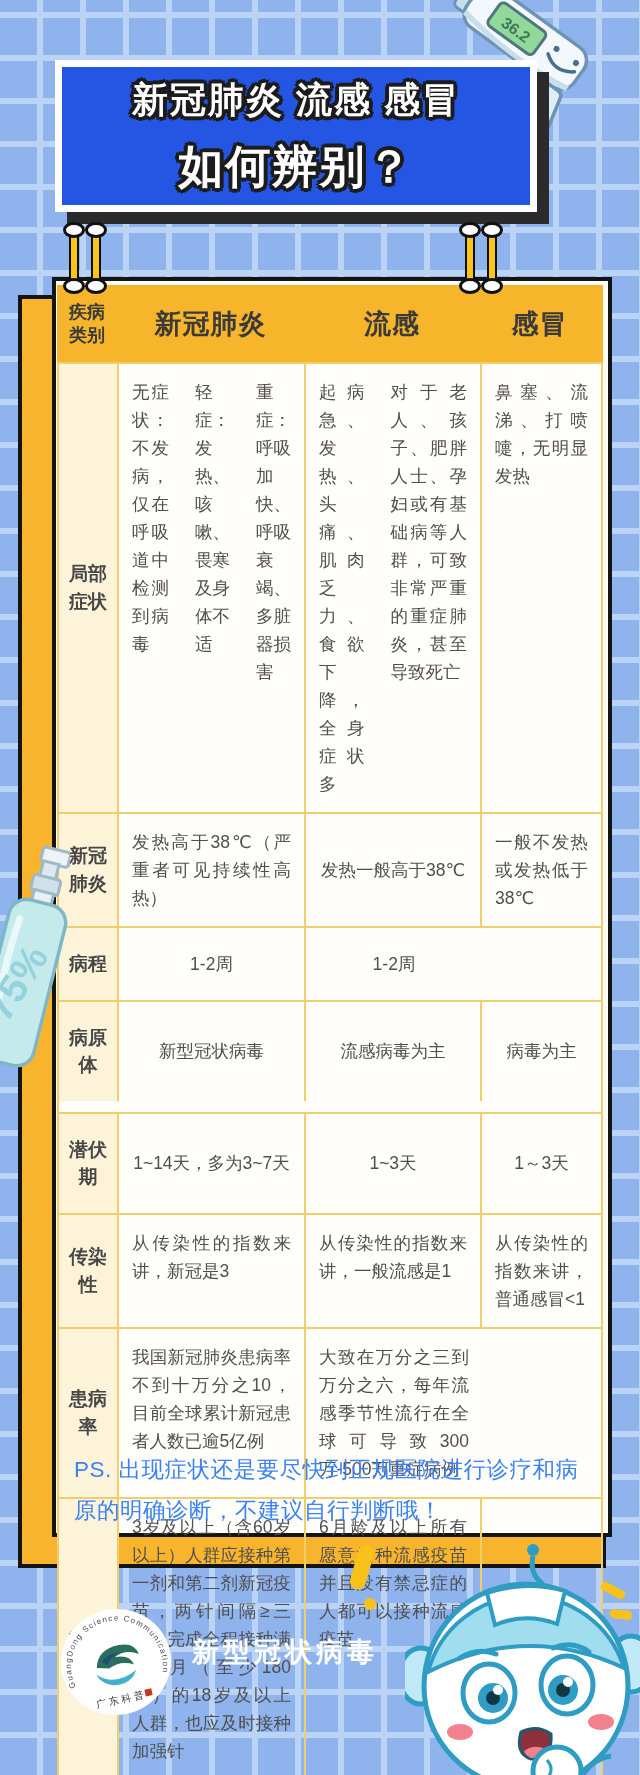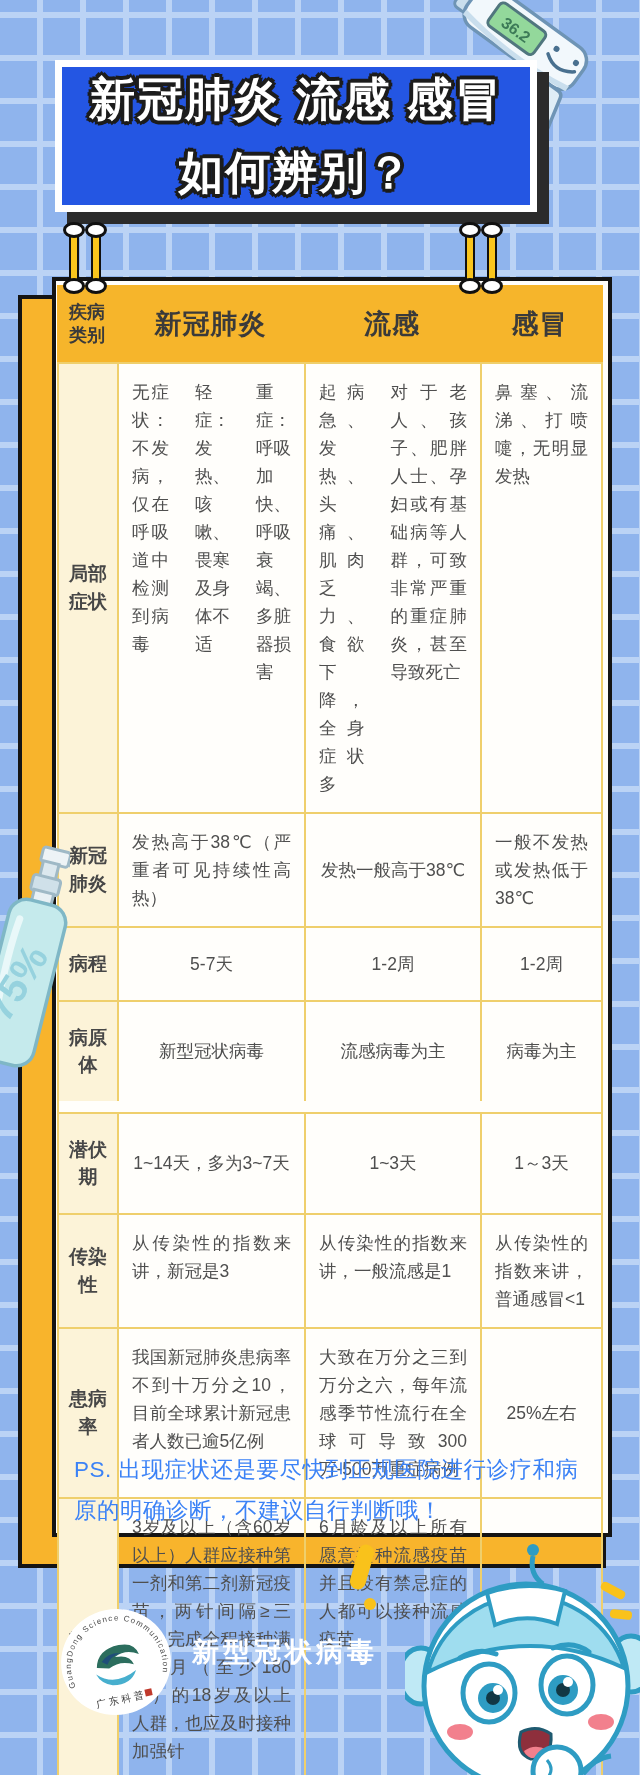--- a/index.html
+++ b/index.html
@@ -10,21 +10,21 @@
       repeating-linear-gradient(90deg, transparent 0 37px, #BBD3F5 37px 43px);
     font-family:"Liberation Sans","DejaVu Sans",sans-serif;}
 
   
   .banner{position:absolute;left:55px;top:60px;width:468px;height:138px;background:#2456E3;
     border:7px solid #fff;box-shadow:12px 12px 0 #2b2b2b;display:flex;flex-direction:column;
     justify-content:center;align-items:center;gap:12px;z-index:5;}
   .title-line{color:#fff;font-weight:bold;letter-spacing:2px;
     text-shadow:-3px -3px 0 #1c1c1c,3px -3px 0 #1c1c1c,-3px 3px 0 #1c1c1c,3px 3px 0 #1c1c1c,
       0 4px 0 #1c1c1c,4px 0 0 #1c1c1c,0 -4px 0 #1c1c1c,-4px 0 0 #1c1c1c;}
-  .t1{font-size:46px;}
+  .t1{font-size:36px;}
   .t2{font-size:45px;}
 
   
   .ring{position:absolute;width:22px;height:72px;z-index:6;}
   .ring .bar{position:absolute;left:6px;top:6px;width:6px;height:58px;background:#F9C51D;
     border:2px solid #101010;border-radius:4px;}
   .ring .dot{position:absolute;left:0;width:16px;height:10px;background:#fff;
     border:3px solid #101010;border-radius:50%;}
   .ring .dt{top:0;}
   .ring .db{bottom:0;}
@@ -161,23 +161,20 @@
               <p>发热一般高于38℃</p>
             </div>
           <div class="tcell">
               <p>一般不发热或发热低于38℃</p>
             </div>
         </div>
 
         <div class="trow h3">
           <div class="tcell lab">病程</div>
           <div class="tcell cc">
-              <p>5-7天</p>
-            </div>
-          <div class="tcell cc">
               <p>1-2周</p>
             </div>
           <div class="tcell cc">
               <p>1-2周</p>
             </div>
         </div>
 
         <div class="trow h4">
           <div class="tcell lab">病原体</div>
           <div class="tcell cc">
@@ -217,23 +214,20 @@
             </div>
         </div>
 
         <div class="trow h7">
           <div class="tcell lab">患病率</div>
           <div class="tcell">
               <p>我国新冠肺炎患病率不到十万分之10，目前全球累计新冠患者人数已逾5亿例</p>
             </div>
           <div class="tcell">
               <p>大致在万分之三到万分之六，每年流感季节性流行在全球可导致300万-500万重症病例</p>
-            </div>
-          <div class="tcell cc">
-              <p>25%左右</p>
             </div>
         </div>
 
         <div class="trow h8">
           <div class="tcell lab">疫苗</div>
           <div class="tcell">
               <p>3岁及以上（含60岁以上）人群应接种第一剂和第二剂新冠疫苗，两针间隔≥三周；完成全程接种满6个月（至少180天）的18岁及以上人群，也应及时接种加强针</p>
             </div>
           <div class="tcell">
               <p>6月龄及以上所有愿意接种流感疫苗并且没有禁忌症的人都可以接种流感疫苗</p>

